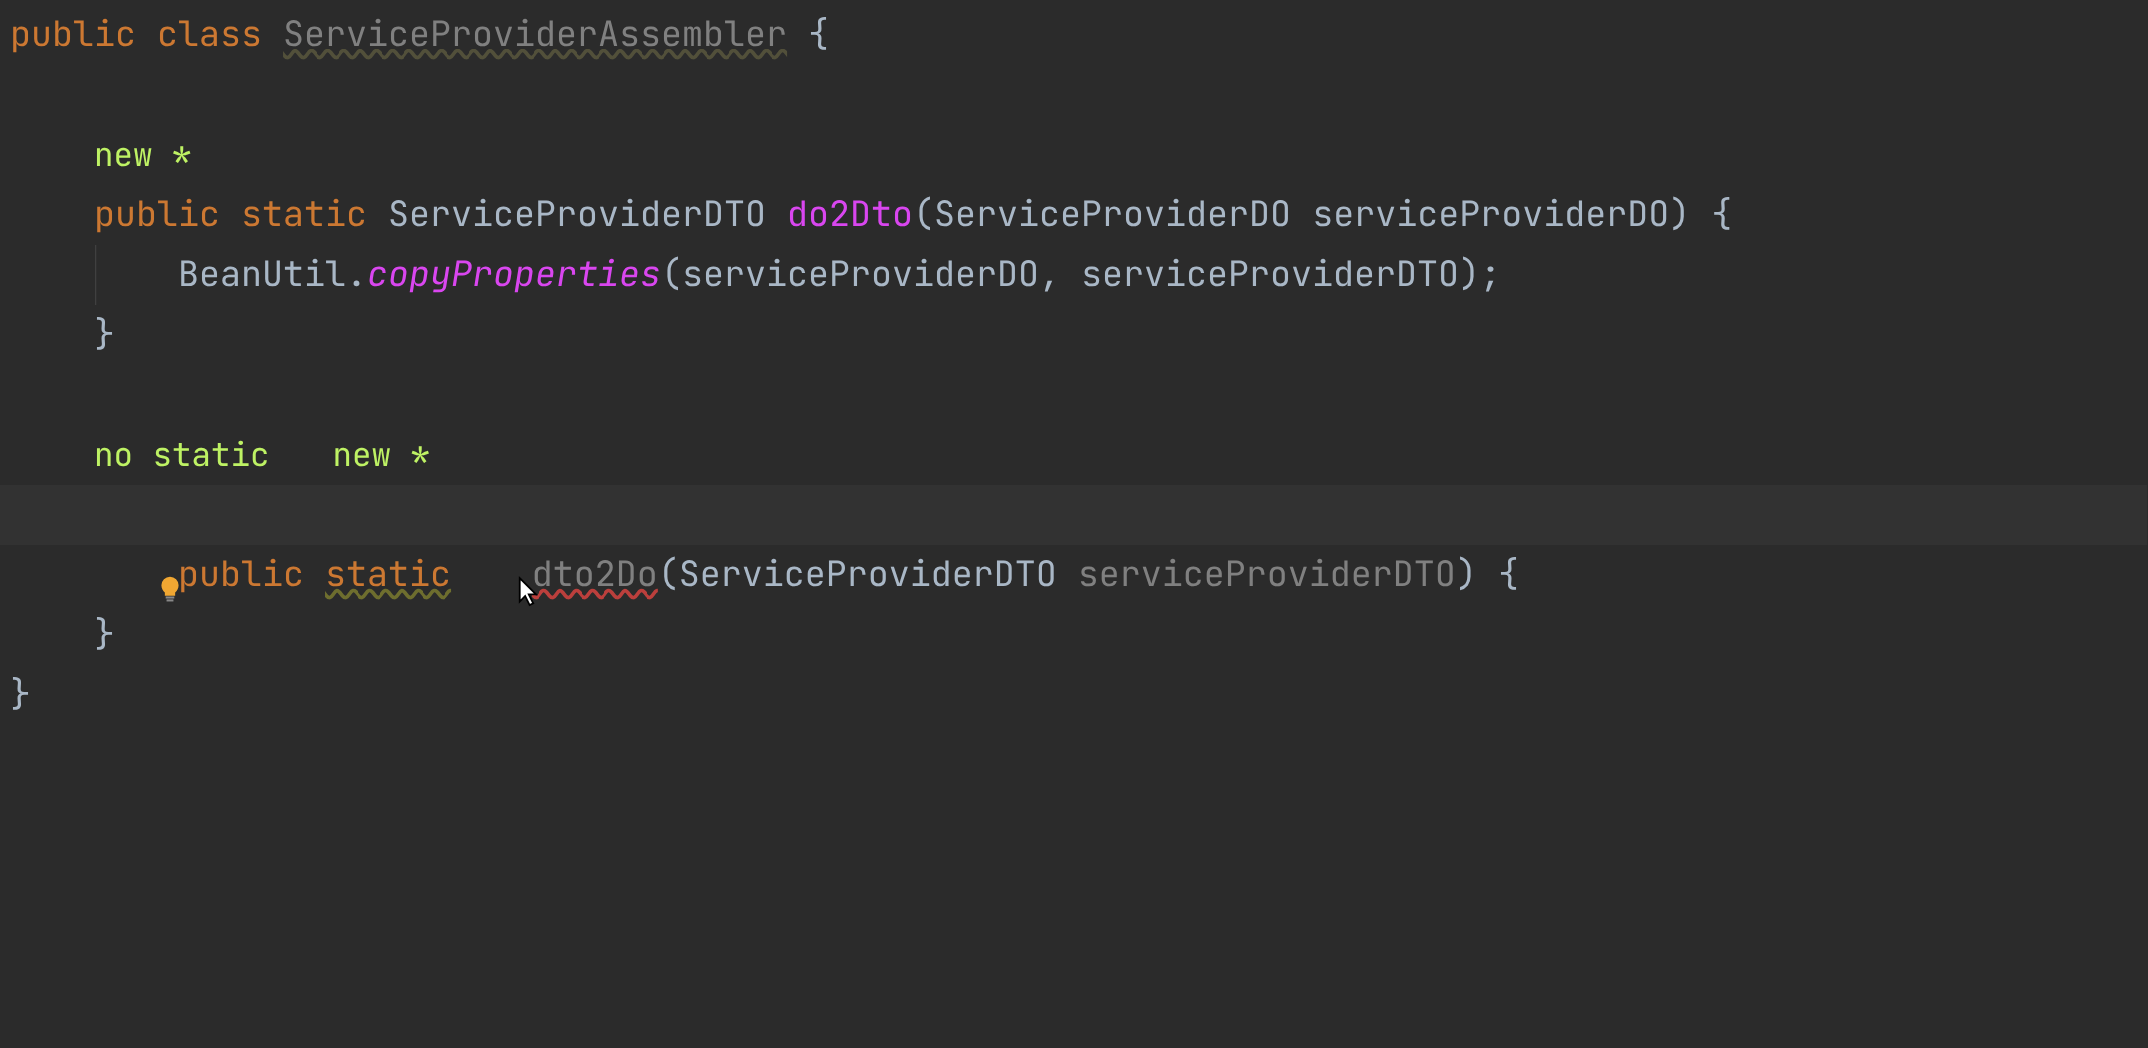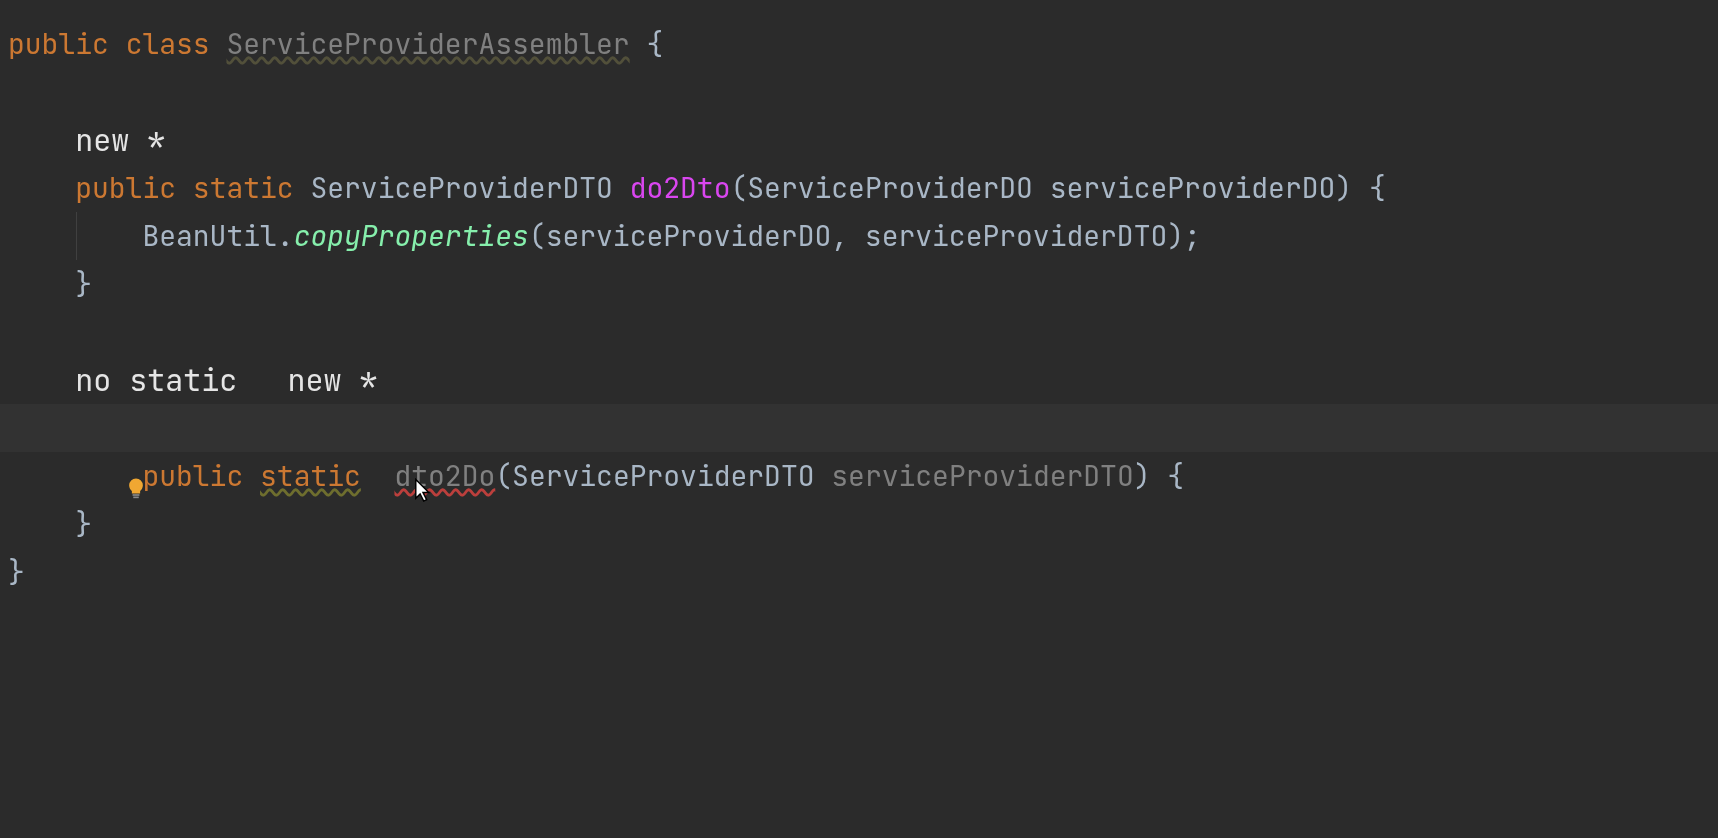--- a/index.html
+++ b/index.html
@@ -9,21 +9,21 @@
     background: #2b2b2b;
     font-family: 'JetBrains Mono', 'Fira Code', 'Consolas', monospace;
     font-size: 28px;
     overflow: hidden;
     color: #a9b7c6;
   }
   .editor {
     position: relative;
     width: 100%;
     height: 100%;
-    padding-top: 20px;
+    padding-top: 4px;
   }
   .line {
     position: relative;
     height: 48px;
     line-height: 48px;
     white-space: pre;
     padding-left: 8px;
   }
   .line.highlighted {
     background: #323232;
@@ -33,33 +33,34 @@
   .classname-warn {
     color: #808080;
     text-decoration: underline wavy #52503a;
     text-decoration-skip-ink: none;
   }
   .methodname { color: #d946ef; }
   .methodname-err {
     color: #808080;
     text-decoration: underline wavy #bc3f3c;
     text-decoration-skip-ink: none;
+    margin-left: 31px;
   }
   .static-warn {
     color: #cc7832;
     text-decoration: underline wavy #6e6e2e;
     text-decoration-skip-ink: none;
   }
   .var { color: #a9b7c6; }
   .param-dim { color: #808080; }
-  .italic-method { color: #86efac; font-style: italic; }
+  .italic-method { color: #d946ef; font-style: italic; }
   .punct { color: #a9b7c6; }
   .hint {
-    color: #e5e5e5;
-    font-size: 30px;
+    color: #bef264;
+    font-size: 26px;
   }
   .indent-guide {
     position: absolute;
     left: 76px;
     top: 0;
     bottom: 0;
     width: 1px;
     background: #404040;
   }
   .bulb {

